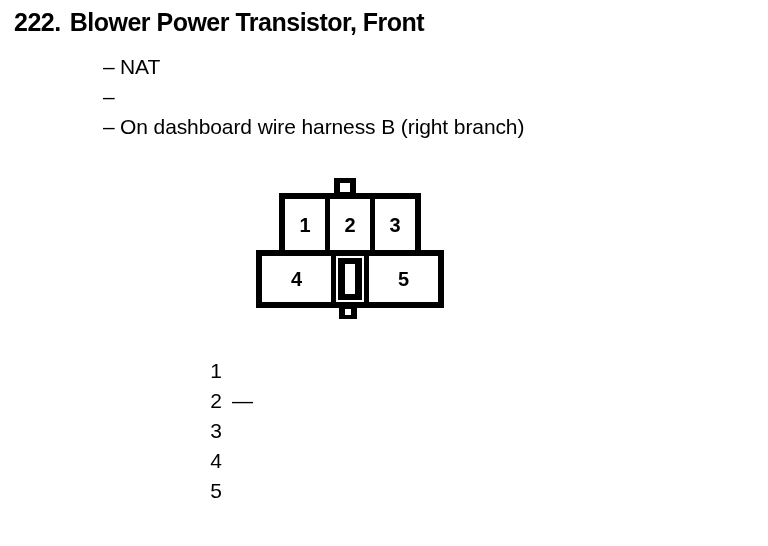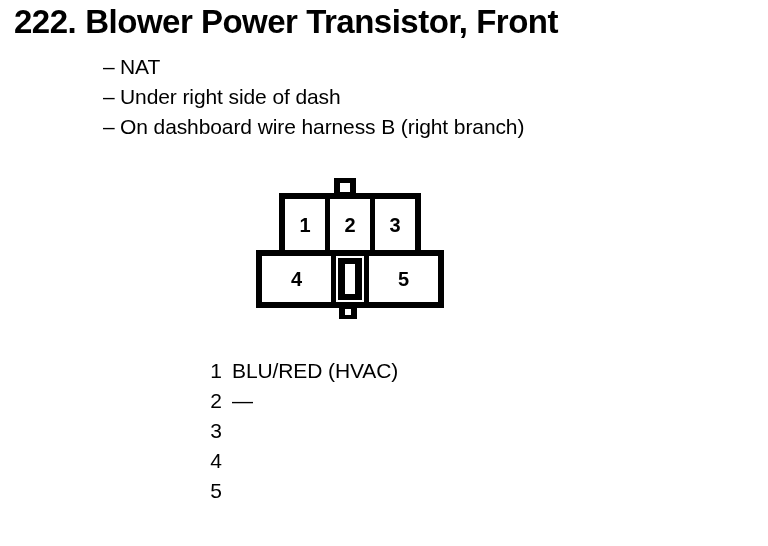--- a/index.html
+++ b/index.html
@@ -15,21 +15,21 @@
     font-family: "Liberation Sans", sans-serif;
     color: #000000;
     -webkit-font-smoothing: none;
   }
 
   
   #page-title {
     position: absolute;
     left: 14px;
     top: 2px;
-    font-size: 33px;
+    font-size: 25px;
     font-weight: bold;
     letter-spacing: -0.5px;
     white-space: nowrap;
     line-height: 40px;
     text-align: right;
   }
   #page-title .num {
     margin-right: 9px;
   }
 
@@ -204,21 +204,20 @@
   <span class="num">222.</span><span>Blower Power Transistor, Front</span>
 </div>
 
 <div id="attribute-list">
   <div class="attribute-row">
     <span class="attribute-dash">–</span>
     <span class="attribute-text">NAT</span>
   </div>
   <div class="attribute-row">
     <span class="attribute-dash">–</span>
-    <span class="attribute-text">Under right side of dash</span>
   </div>
   <div class="attribute-row">
     <span class="attribute-dash">–</span>
     <span class="attribute-text">On dashboard wire harness B (right branch)</span>
   </div>
 </div>
 
 <div id="connector-diagram">
 
   <div class="tab-top">
@@ -241,21 +240,20 @@
 
   <div class="tab-bottom">
     <div class="tab-hole"></div>
   </div>
 
 </div>
 
 <div id="pin-legend">
   <div class="legend-row">
     <span class="legend-pin">1</span>
-    <span class="legend-desc">BLU/RED (HVAC)</span>
   </div>
   <div class="legend-row">
     <span class="legend-pin">2</span>
     <span class="legend-desc">—</span>
   </div>
   <div class="legend-row">
     <span class="legend-pin">3</span>
   </div>
   <div class="legend-row">
     <span class="legend-pin">4</span>

